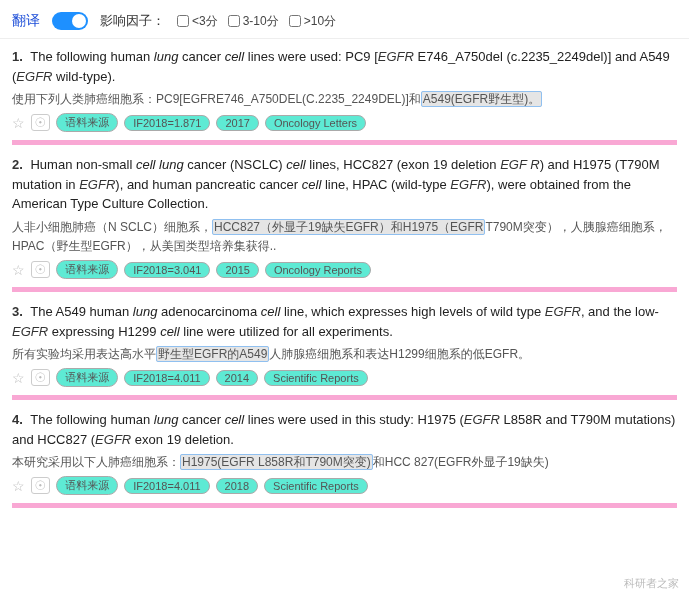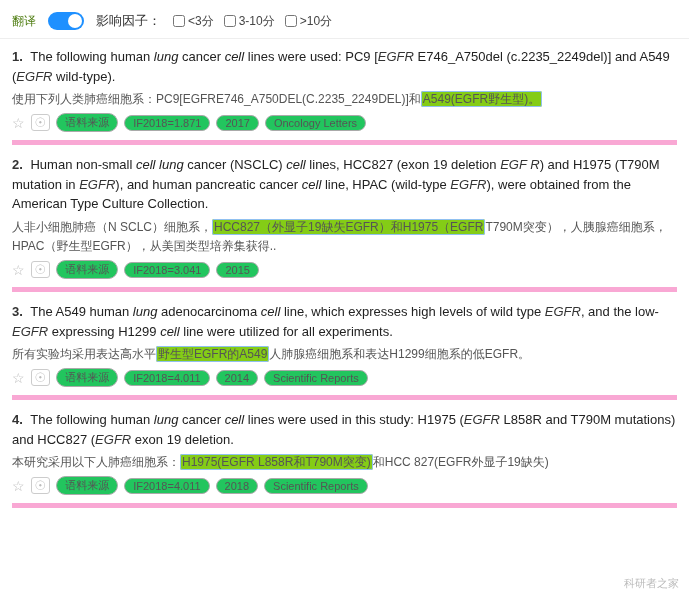--- a/index.html
+++ b/index.html
@@ -14,22 +14,22 @@
     }
     .top-bar {
       display: flex;
       align-items: center;
       padding: 4px 12px 8px 12px;
       gap: 12px;
       border-bottom: 1px solid #eee;
       margin-bottom: 8px;
     }
     .toggle-label {
-      font-size: 12px;
-      color: #4d7c0f;
+      font-size: 14px;
+      color: #1d4ed8;
     }
     .toggle-switch {
       display: inline-flex;
       align-items: center;
       background: #1e90ff;
       border-radius: 12px;
       width: 36px;
       height: 18px;
       cursor: pointer;
       position: relative;
@@ -97,26 +97,26 @@
       flex-wrap: wrap;
     }
     .star-icon { color: #bbb; font-size: 14px; cursor: pointer; }
     .cite-icon { color: #bbb; font-size: 13px; cursor: pointer; border: 1px solid #ccc; border-radius: 3px; padding: 0 3px; }
     .tag {
       border: 1px solid #aaa;
       border-radius: 10px;
       padding: 1px 8px;
       font-size: 11px;
       color: #555;
-      background: #22c55e;
+      background: #5eead4;
       cursor: pointer;
     }
     .tag.source { color: #555; }
     .highlight-box {
-      background: #84cc16;
+      background: #e5e5e5;
       border: 1px solid #90c0f0;
       border-radius: 2px;
       padding: 0 1px;
       display: inline;
     }
     .gene { font-style: italic; color: #333; }
     em.cell-italic { font-style: italic; }
     .watermark {
       position: fixed;
       bottom: 3px;
@@ -177,20 +177,21 @@
     </div>
     <div class="result-cn">
       人非小细胞肺癌（N SCLC）细胞系，<span class="highlight-box">HCC827（外显子19缺失EGFR）和H1975（EGFR</span>T790M突变），人胰腺癌细胞系，HPAC（野生型EGFR），从美国类型培养集获得..
     </div>
     <div class="result-meta">
       <span class="star-icon">☆</span>
       <span class="cite-icon">☉</span>
       <span class="tag source">语料来源</span>
       <span class="tag">IF2018=3.041</span>
       <span class="tag">2015</span>
+      <span class="tag">Oncology Reports</span>
     </div>
   </div>
 
   <div class="result-item">
     <div class="result-en">
       <span class="result-number">3.</span>
       The A549 human <em class="cell-italic">lung</em> adenocarcinoma <em class="cell-italic">cell</em> line, which expresses high levels of wild type <em class="gene">EGFR</em>, and the low-<em class="gene">EGFR</em> expressing H1299 <em class="cell-italic">cell</em> line were utilized for all experiments.
     </div>
     <div class="result-cn">
       所有实验均采用表达高水平<span class="highlight-box">野生型EGFR的A549</span>人肺腺癌细胞系和表达H1299细胞系的低EGFR。

